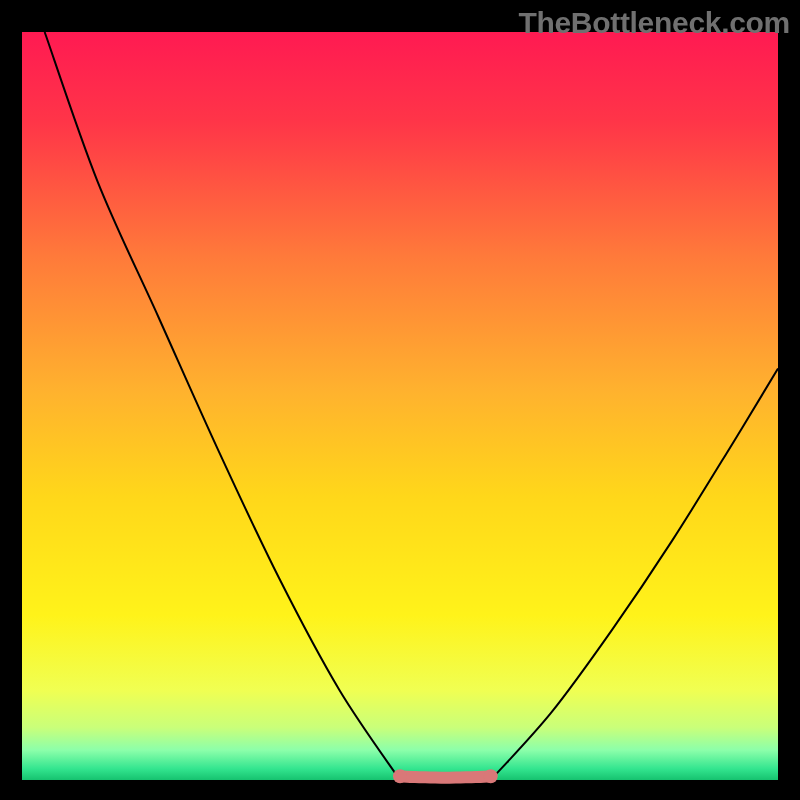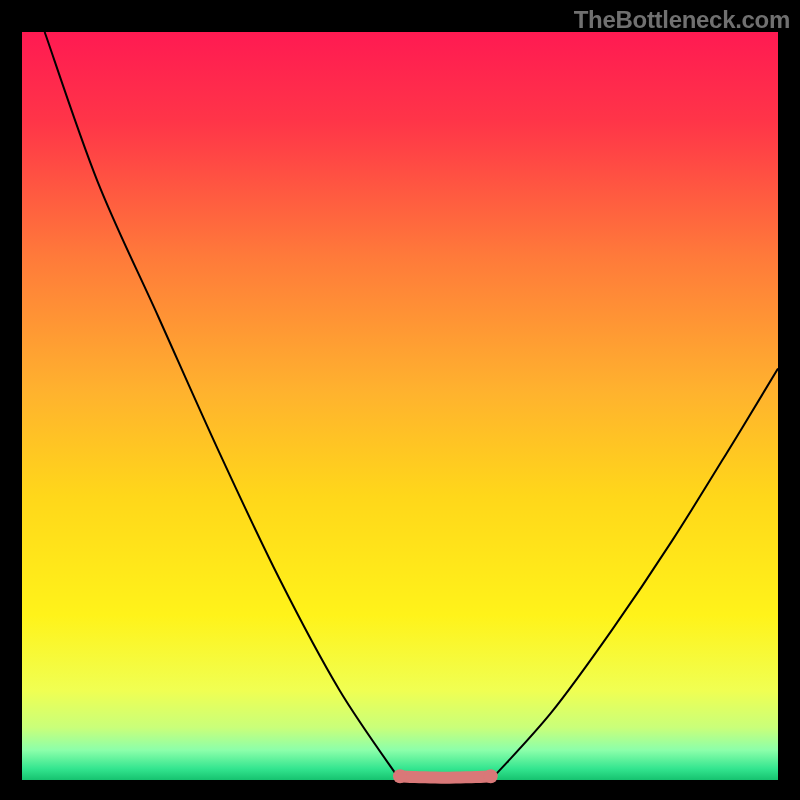--- a/index.html
+++ b/index.html
@@ -16,21 +16,21 @@
     top: 0; left: 0;
     width: 800px;
     height: 800px;
     background: #000;
   }
   .watermark {
     position: absolute;
     top: 6px;
     right: 10px;
     color: #707070;
-    font-size: 24px;
+    font-size: 30px;
     font-weight: 600;
     letter-spacing: -0.3px;
     z-index: 5;
   }
   svg {
     position: absolute;
     top: 0; left: 0;
   }
   .curve {
     fill: none;

